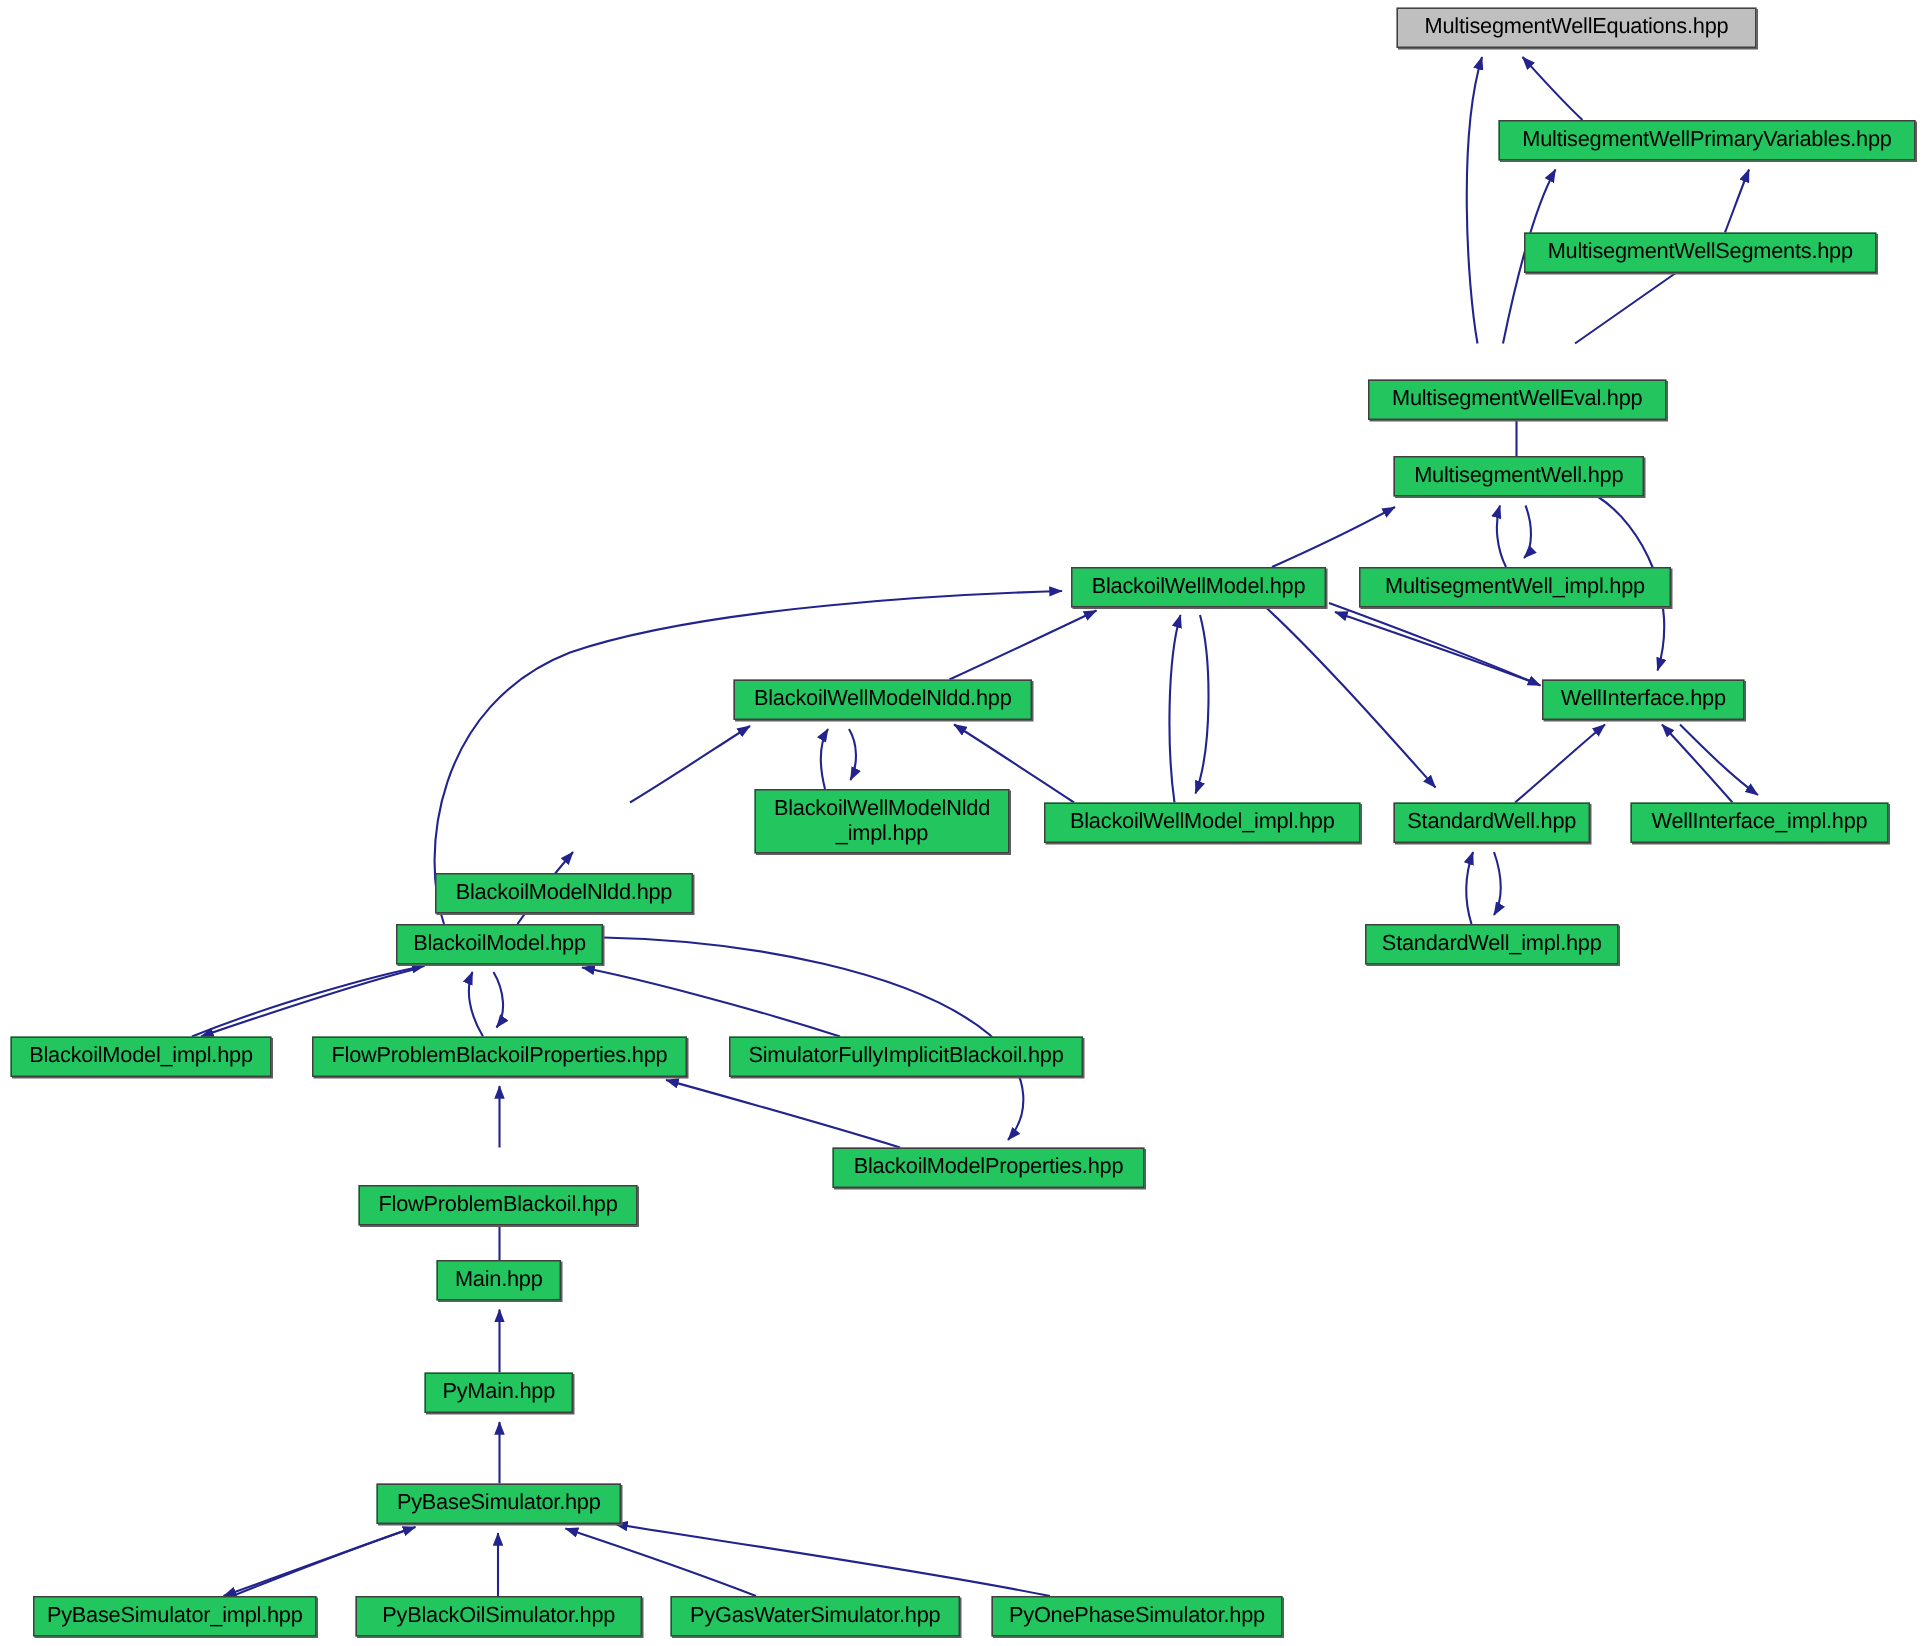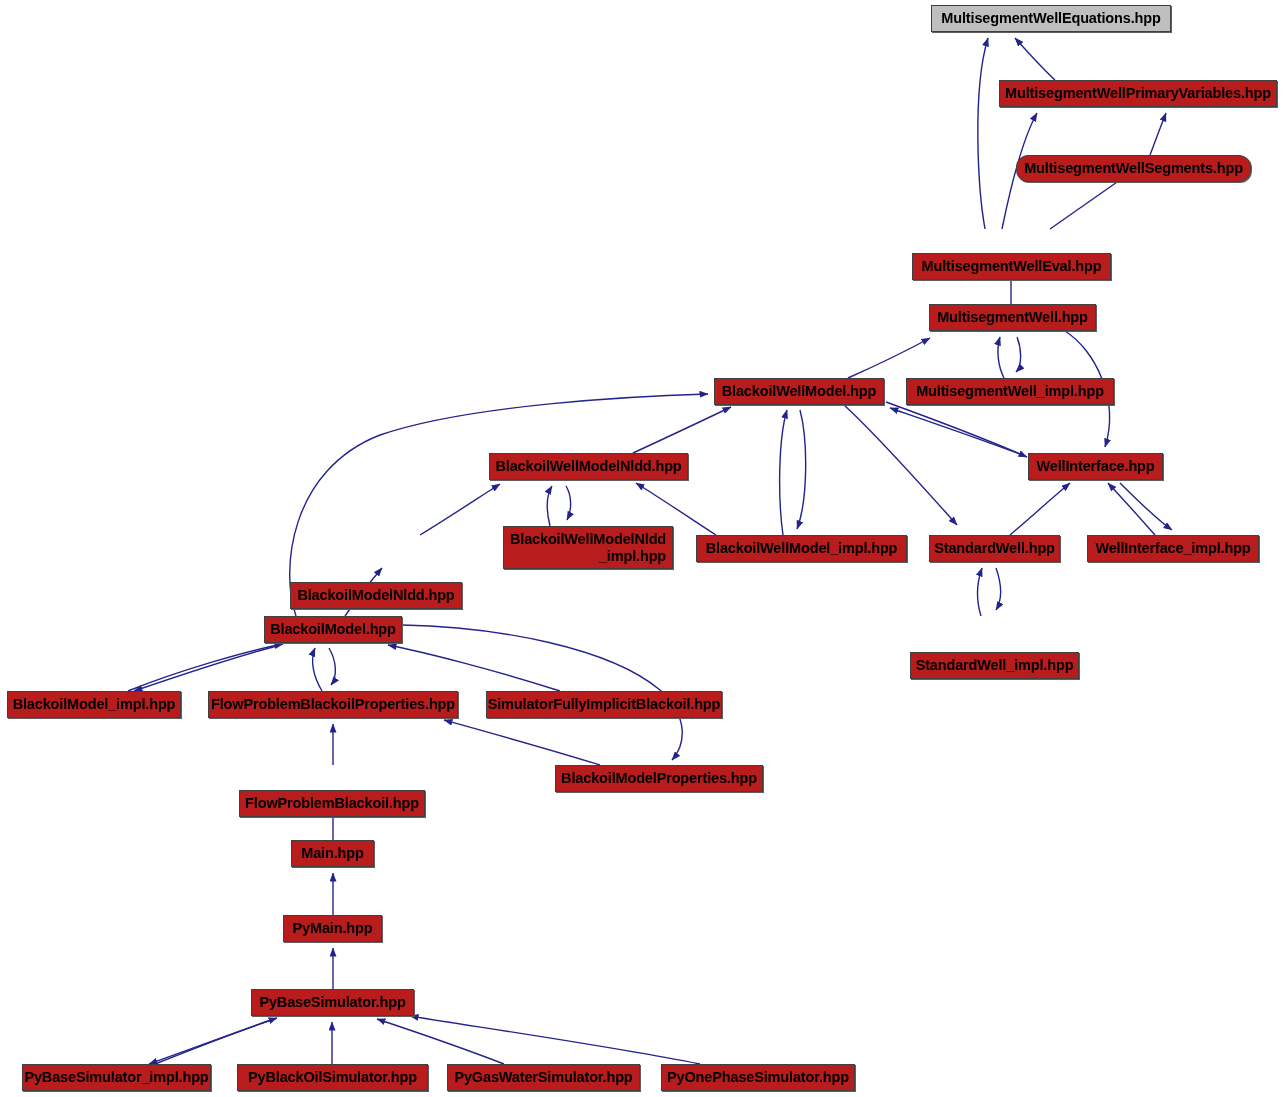--- a/index.html
+++ b/index.html
@@ -10,52 +10,50 @@
   body {
     width: 1288px;
     height: 1097px;
     font-family: "Liberation Sans", sans-serif;
     overflow: hidden;
   }
   #graph {
     position: relative;
     width: 1058px;
     height: 1097px;
-    font-weight: bold;
   }
   #edges {
     position: absolute;
     left: 0;
     top: 0;
     width: 1288px;
     height: 1097px;
     pointer-events: none;
   }
   .node {
     position: absolute;
     box-sizing: border-box;
     border: 1px solid #404040;
-    background: #b91c1c;
+    background: #22c55e;
     color: #000000;
     font-size: 14.5px;
     line-height: 15px;
     text-align: center;
     white-space: pre;
     display: flex;
     align-items: center;
     justify-content: center;
     box-shadow: 1px 1px 0 0 #606060;
     letter-spacing: -0.15px;
   }
   .node.root {
     background: #bfbfbf;
   }
   .node.two-line {
     line-height: 17px;
-    text-align: right;
   }
 </style>
 </head>
 <body>
 
 <div id="graph">
   <svg id="edges" width="1288" height="1097" viewBox="0 0 1288 1097" xmlns="http://www.w3.org/2000/svg">
       <defs>
         <marker id="arrowhead" markerWidth="9" markerHeight="7" refX="8.5" refY="3.5" orient="auto" markerUnits="userSpaceOnUse">
           <path d="M0,0 L9,3.5 L0,7 Z" fill="#23238e"></path>
@@ -100,34 +98,34 @@
       <path d="M 333,915 C 333,901 333,887 333,873" fill="none" stroke="#23238e" stroke-width="1.4" marker-end="url(#arrowhead)"></path>
       <path d="M 333,989 C 333,975 333,961 333,948" fill="none" stroke="#23238e" stroke-width="1.4" marker-end="url(#arrowhead)"></path>
       <path d="M 155,1064 C 200,1046 248,1028 277,1018" fill="none" stroke="#23238e" stroke-width="1.4" marker-end="url(#arrowhead)"></path>
       <path d="M 271,1020 C 242,1030 194,1048 149,1064" fill="none" stroke="#23238e" stroke-width="1.4" marker-end="url(#arrowhead)"></path>
       <path d="M 332,1064 C 332,1050 332,1035 332,1022" fill="none" stroke="#23238e" stroke-width="1.4" marker-end="url(#arrowhead)"></path>
       <path d="M 504,1064 C 460,1047 410,1030 377,1019" fill="none" stroke="#23238e" stroke-width="1.4" marker-end="url(#arrowhead)"></path>
       <path d="M 700,1064 C 610,1046 470,1026 410,1016" fill="none" stroke="#23238e" stroke-width="1.4" marker-end="url(#arrowhead)"></path>
     </svg>
 <div class="node root" style="left: 931px; top: 5px; width: 240px; height: 27px;">MultisegmentWellEquations.hpp</div>
     <div class="node" style="left: 999px; top: 80px; width: 278px; height: 27px;">MultisegmentWellPrimaryVariables.hpp</div>
-    <div class="node" style="left: 1016px; top: 155px; width: 235px; height: 27px; border-radius: 12px;">MultisegmentWellSegments.hpp</div>
+    <div class="node" style="left: 1016px; top: 155px; width: 235px; height: 27px;">MultisegmentWellSegments.hpp</div>
     <div class="node" style="left: 912px; top: 229px; width: 199px; height: 27px; margin-top: 24px;">MultisegmentWellEval.hpp</div>
     <div class="node" style="left: 929px; top: 304px; width: 167px; height: 27px;">MultisegmentWell.hpp</div>
     <div class="node" style="left: 906px; top: 378px; width: 208px; height: 27px;">MultisegmentWell_impl.hpp</div>
     <div class="node" style="left: 714px; top: 378px; width: 170px; height: 27px;">BlackoilWellModel.hpp</div>
     <div class="node" style="left: 1028px; top: 453px; width: 135px; height: 27px;">WellInterface.hpp</div>
     <div class="node" style="left: 489px; top: 453px; width: 199px; height: 27px;">BlackoilWellModelNldd.hpp</div>
     <div class="node two-line" style="left: 503px; top: 526px; width: 170px; height: 43px;">BlackoilWellModelNldd
 _impl.hpp</div>
     <div class="node" style="left: 696px; top: 535px; width: 211px; height: 27px;">BlackoilWellModel_impl.hpp</div>
     <div class="node" style="left: 929px; top: 535px; width: 131px; height: 27px;">StandardWell.hpp</div>
     <div class="node" style="left: 1087px; top: 535px; width: 172px; height: 27px;">WellInterface_impl.hpp</div>
     <div class="node" style="left: 290px; top: 535px; width: 172px; height: 27px; margin-top: 47px;">BlackoilModelNldd.hpp</div>
-    <div class="node" style="left: 910px; top: 652px; width: 169px; height: 27px;">StandardWell_impl.hpp</div>
+    <div class="node" style="left: 910px; top: 616px; width: 169px; height: 27px;">StandardWell_impl.hpp</div>
     <div class="node" style="left: 264px; top: 616px; width: 138px; height: 27px; text-align: center;">BlackoilModel.hpp</div>
     <div class="node" style="left: 7px; top: 691px; width: 174px; height: 27px;">BlackoilModel_impl.hpp</div>
     <div class="node" style="left: 208px; top: 691px; width: 250px; height: 27px;">FlowProblemBlackoilProperties.hpp</div>
     <div class="node" style="left: 486px; top: 691px; width: 236px; height: 27px;">SimulatorFullyImplicitBlackoil.hpp</div>
     <div class="node" style="left: 555px; top: 765px; width: 208px; height: 27px;">BlackoilModelProperties.hpp</div>
     <div class="node" style="left: 239px; top: 790px; width: 186px; height: 27px;">FlowProblemBlackoil.hpp</div>
     <div class="node" style="left: 291px; top: 840px; width: 83px; height: 27px;">Main.hpp</div>
     <div class="node" style="left: 283px; top: 915px; width: 99px; height: 27px;">PyMain.hpp</div>
     <div class="node" style="left: 251px; top: 989px; width: 163px; height: 27px;">PyBaseSimulator.hpp</div>
     <div class="node" style="left: 22px; top: 1064px; width: 189px; height: 27px;">PyBaseSimulator_impl.hpp</div>

